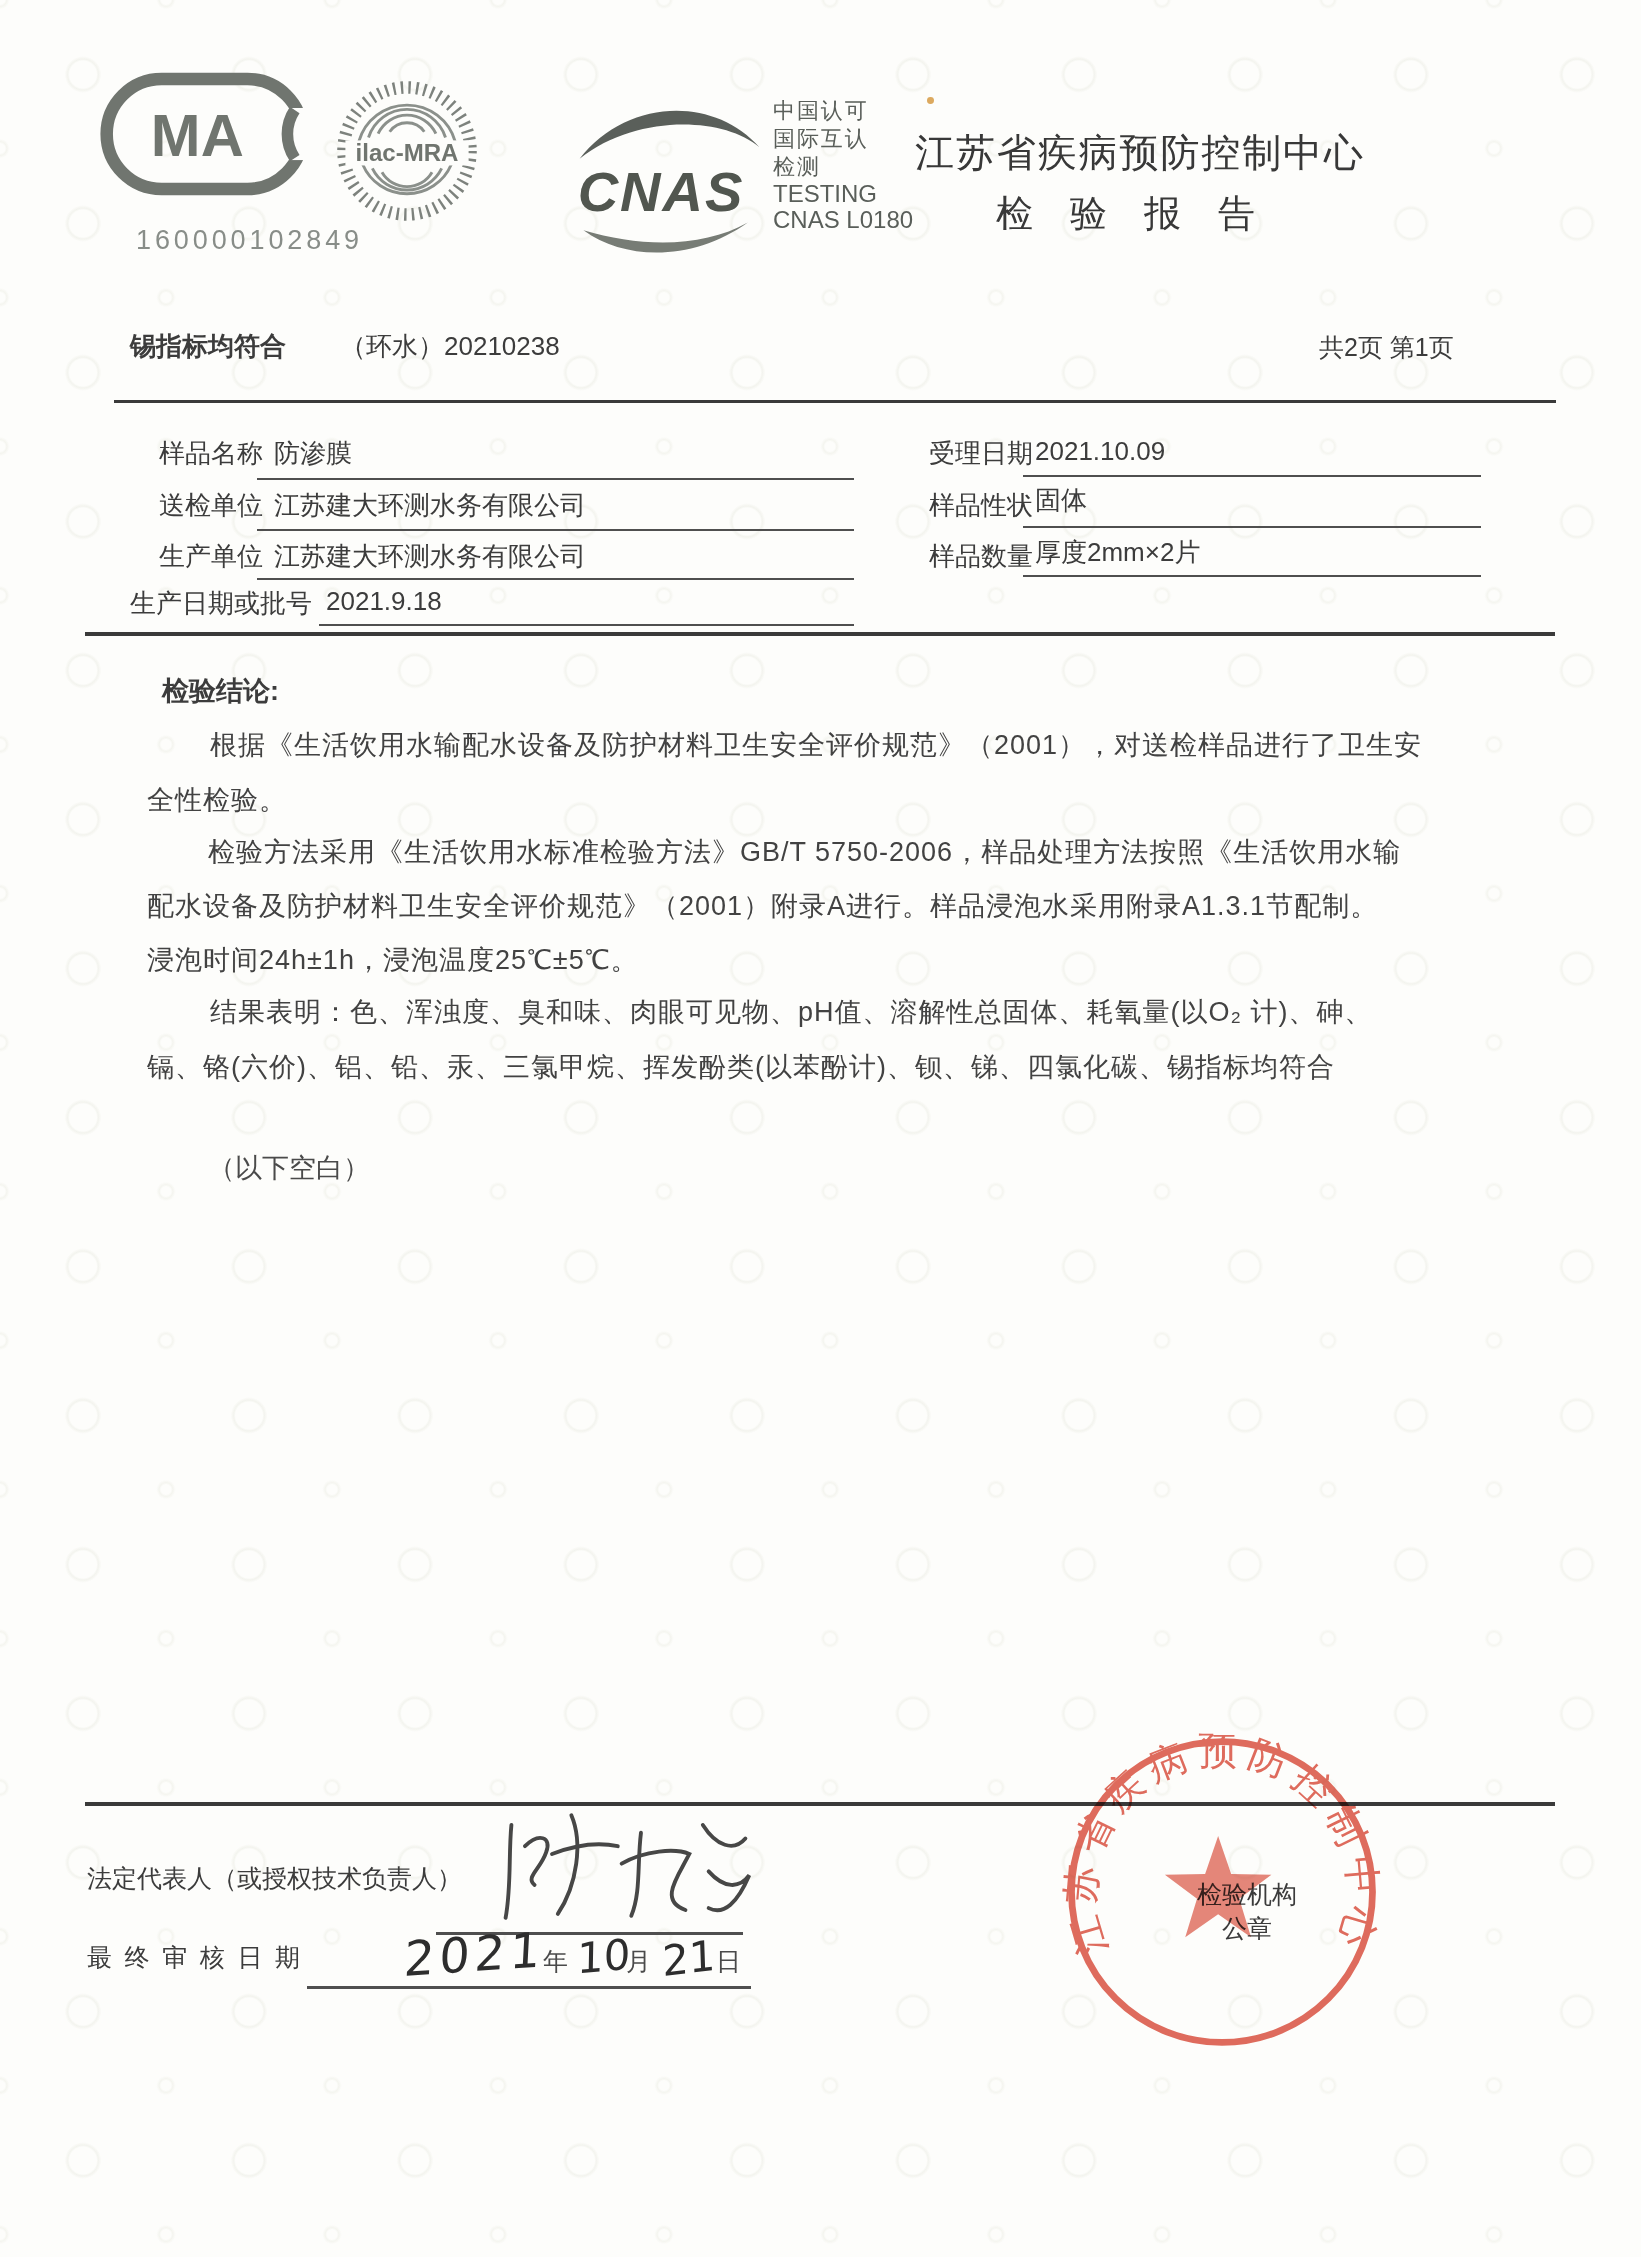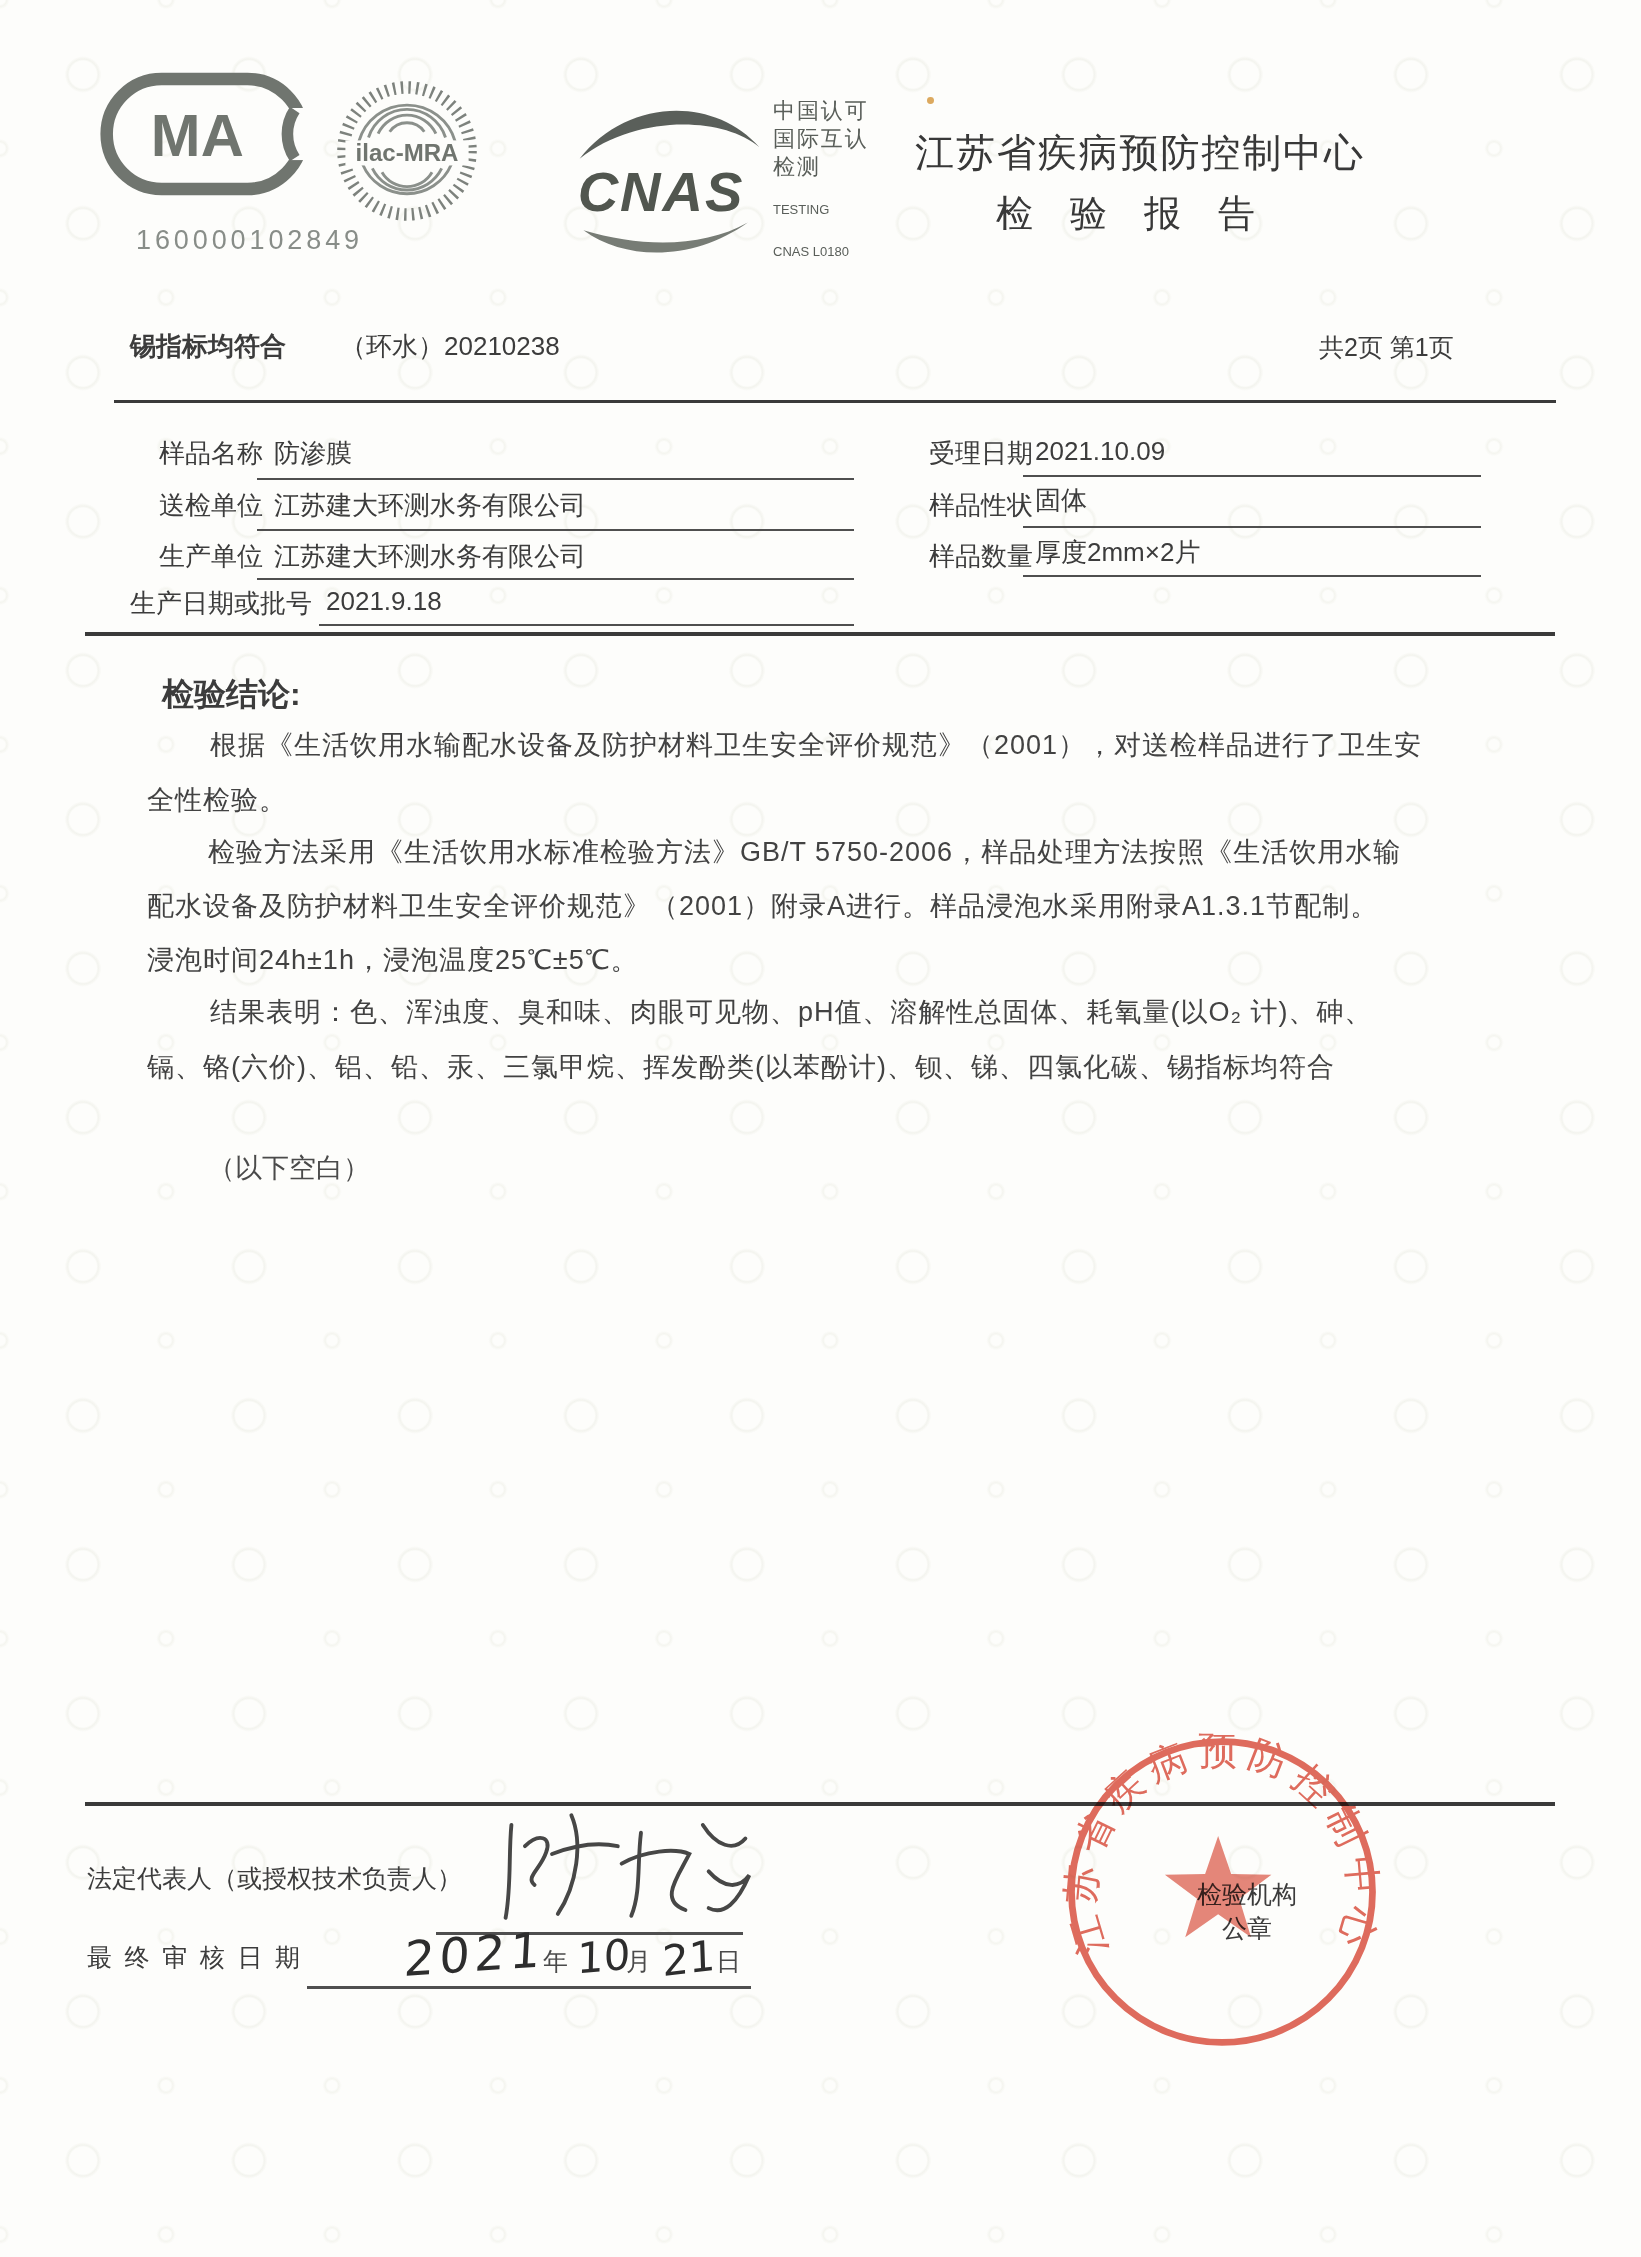--- a/index.html
+++ b/index.html
@@ -19,38 +19,38 @@
     background-size:166px 149px, 166px 149px;
     background-position:0 0, 83px 74px;
   }
   .rule { position:absolute; background:#3a3a3a; }
   .fieldline { position:absolute; height:1.9px; background:#4f4f4f; }
 
   
   .cma-number { left:97px; top:225px; font-size:27px; letter-spacing:3.9px; color:#888d88;margin-left:39px; }
   .cnas-caption { left:773px; top:97px; color:#595e59; }
   .cnas-caption .zh { font-size:22px; line-height:28px; letter-spacing:1.9px; }
-  .cnas-caption .en { font-size:13px; line-height:26px;margin-top:16px; }
+  .cnas-caption .en { font-size:24px; line-height:26px; }
   .org-title { left:915px; top:126px; font-size:39px; letter-spacing:1.9px; color:#383838; }
   .report-title { left:996px; top:189px; font-size:37px; letter-spacing:37px; color:#383838; white-space:nowrap; }
   .orange-dot { left:927px; top:97px; width:6.8px; height:6.8px; border-radius:50%; background:#d69a43; opacity:.85; }
 
   .sample-no-label { left:130px; top:329px; font-size:26px; font-weight:600; }
   .sample-no-value { left:340px; top:329px; font-size:26px; }
   .page-info { left:1319px; top:331px; font-size:25px; }
 
   
   .flabel { font-size:26px; font-weight:400; white-space:nowrap; }
   .fvalue { font-size:26px; white-space:nowrap;text-align:center; }
   .l-lab { left:159px; } .l-val { left:274px; }
   .r-lab { left:929px; } .r-val { left:1035px; }
 
   
   .body-line { font-size:27px; letter-spacing:1px; white-space:nowrap; color:#424242; }
-  .c-head { left:162px; top:673px; font-size:32px; font-weight:600; }
+  .c-head { left:162px; top:673px; font-size:27px; font-weight:600; }
   .cl1 { left:210px; top:727px; }
   .cl2 { left:147px; top:782px; }
   .cl3 { left:208px; top:834px; }
   .cl4 { left:147px; top:888px; }
   .cl5 { left:147px; top:942px; }
   .cl6 { left:210px; top:994px; }
   .cl7 { left:147px; top:1049px; }
   .cl8 { left:147px; top:1103px; }
   .blank-note { left:208px; top:1150px; font-size:27px; color:#4a4a4a; }
 

